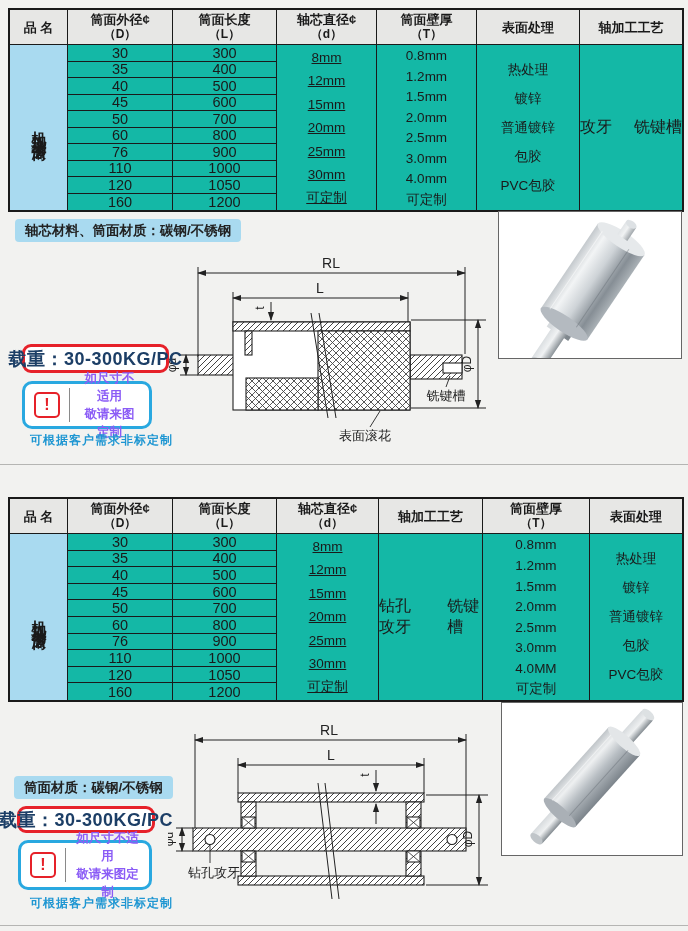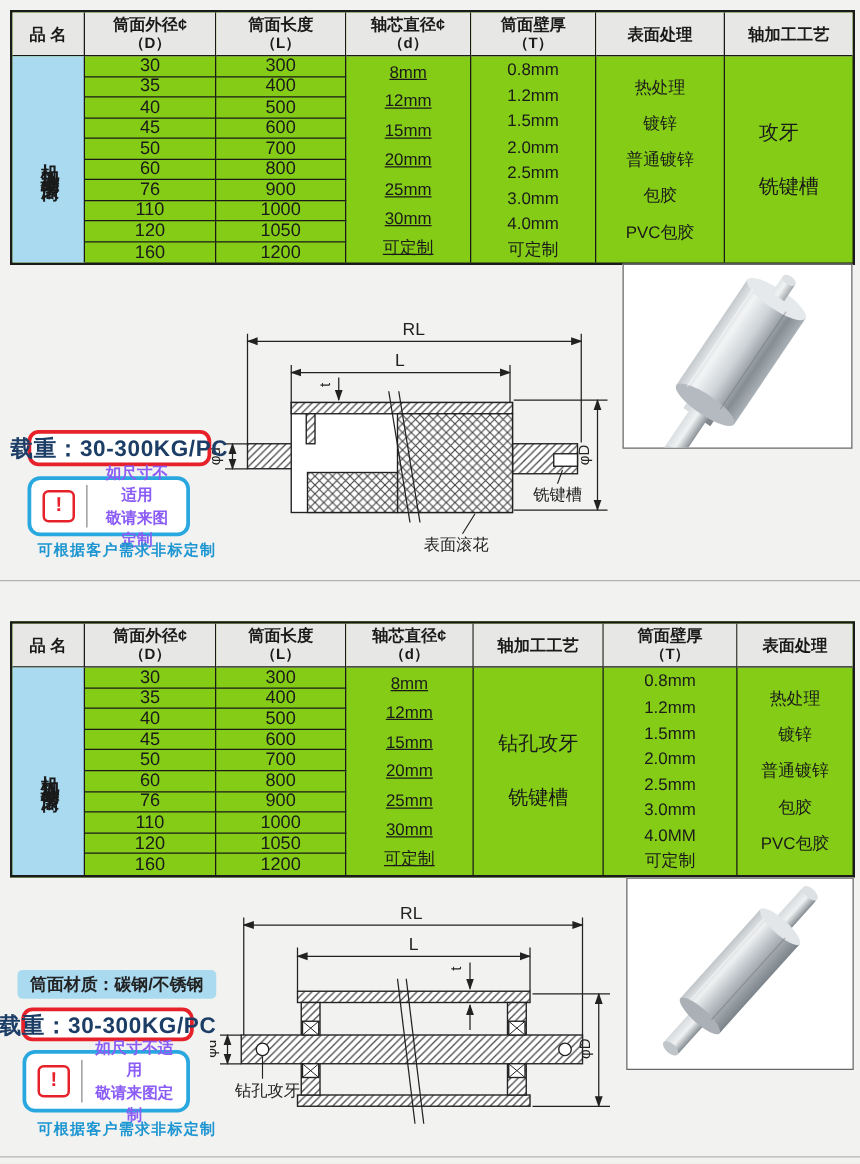--- a/index.html
+++ b/index.html
@@ -1,40 +1,40 @@
 <!DOCTYPE html>
 <html><head>
 <meta charset="utf-8">
 <style>
   html,body{margin:0;padding:0;}
   body{font-family:"Liberation Sans","DejaVu Sans",sans-serif;background:#e8e8e6;}
   .page{position:relative;width:688px;height:931px;background:#f2f2f0;overflow:hidden;color:#1a1a1a;}
 
   
-  .spec-table{position:absolute;display:grid;background:#84cc16;border:2px solid #1a1a1a;box-sizing:border-box;}
+  .spec-table{position:absolute;display:grid;background:#14b8a6;border:2px solid #1a1a1a;box-sizing:border-box;}
   #table1{left:8px;top:8px;width:676px;height:204px;
     grid-template-columns:58px 105px 104px 100px 100px 103px 1fr;
     grid-template-rows:35px repeat(10,16.5px);}
   #table2{left:8px;top:497px;width:676px;height:205px;
     grid-template-columns:58px 105px 104px 102px 104px 107px 1fr;
     grid-template-rows:35px repeat(10,16.6px);}
   .cell{border-right:1px solid #1a1a1a;border-bottom:1px solid #1a1a1a;
     display:flex;align-items:center;justify-content:center;box-sizing:border-box;overflow:hidden;}
   .nr{border-right:none;} .nb{border-bottom:none;}
   .hd{background:#e7e7e5;flex-direction:column;font-weight:bold;font-size:13px;line-height:15px;}
   .hd .sub{font-weight:bold;font-size:12px;}
   .num{font-size:14.5px;text-align:right;}
   .span10{grid-row:span 10;}
   .name-cell{background:#a9daf0;}
   .vname{writing-mode:vertical-rl;text-orientation:upright;font-weight:bold;font-size:15px;letter-spacing:3px;}
   .stack{flex-direction:column;font-size:13.5px;}
   .stack div{display:flex;align-items:center;justify-content:center;}
   .lh23 div{height:23.5px;text-decoration:underline;} .lh20 div{height:20.6px;} .lh29 div{height:29px;text-align:center;}
   .vproc{gap:10px;}
-  .vwrap{display:flex;gap:22px;flex-direction:column;}
+  .vwrap{display:flex;gap:22px;}
   .vtop{align-items:flex-start;} .vmid{align-items:center;}
 
   
   .banner{position:absolute;background:#a9daf0;color:#222;font-weight:bold;font-size:13.5px;
     line-height:23px;height:23px;padding:0 10px;border-radius:4px;white-space:nowrap;}
   .load-box{position:absolute;background:#fff;border:3px solid #e62129;border-radius:9px;
     color:#1c3e66;font-weight:bold;font-size:18px;display:flex;align-items:center;justify-content:center;
     box-sizing:border-box;white-space:nowrap;letter-spacing:0.5px;}
   .warn-box{position:absolute;background:#fff;border:3px solid #29a8e0;border-radius:10px;
     display:flex;align-items:center;box-sizing:border-box;padding:0 9px;gap:9px;}
@@ -131,20 +131,21 @@
     <div class="cell num">76</div>
     <div class="cell num">900</div>
     <div class="cell num">110</div>
     <div class="cell num">1000</div>
     <div class="cell num">120</div>
     <div class="cell num">1050</div>
     <div class="cell num nb">160</div>
     <div class="cell num nb">1200</div>
   </div>
 
+  <div class="banner" style="left:15px;top:219px;">轴芯材料、筒面材质：碳钢/不锈钢</div>
 
   <div class="photo-box" style="left:498px;top:211px;width:184px;height:148px;">
     <svg width="182" height="146" viewBox="0 0 182 146">
       <defs>
         <linearGradient id="pgA" x1="0" y1="-28" x2="0" y2="28" gradientUnits="userSpaceOnUse">
           <stop offset="0" stop-color="#c4c9cd"></stop>
             <stop offset="0.22" stop-color="#f2f4f5"></stop>
           <stop offset="0.5" stop-color="#ced3d7"></stop>
             <stop offset="0.8" stop-color="#868e95"></stop>
           <stop offset="1" stop-color="#aab1b6"></stop>

